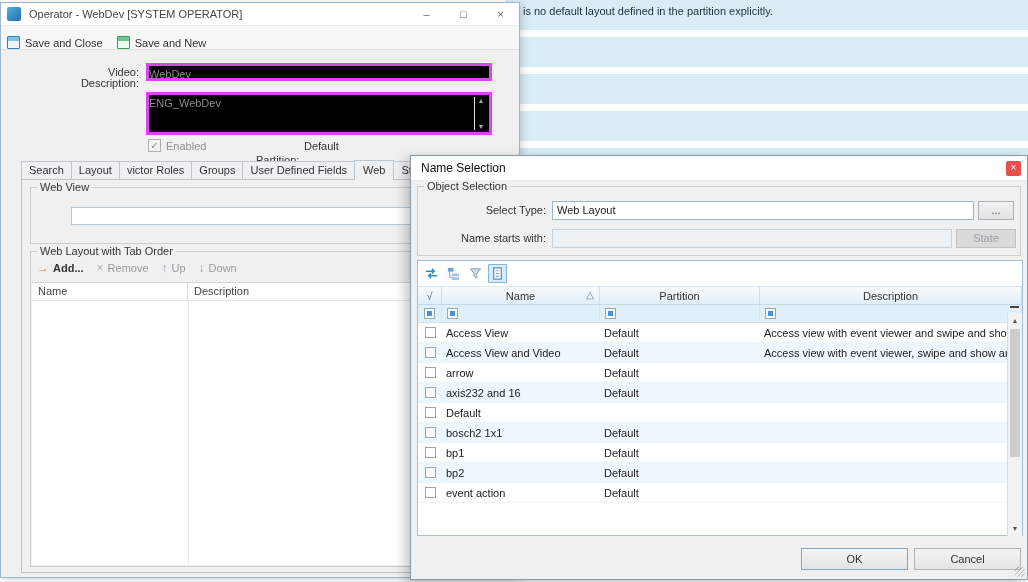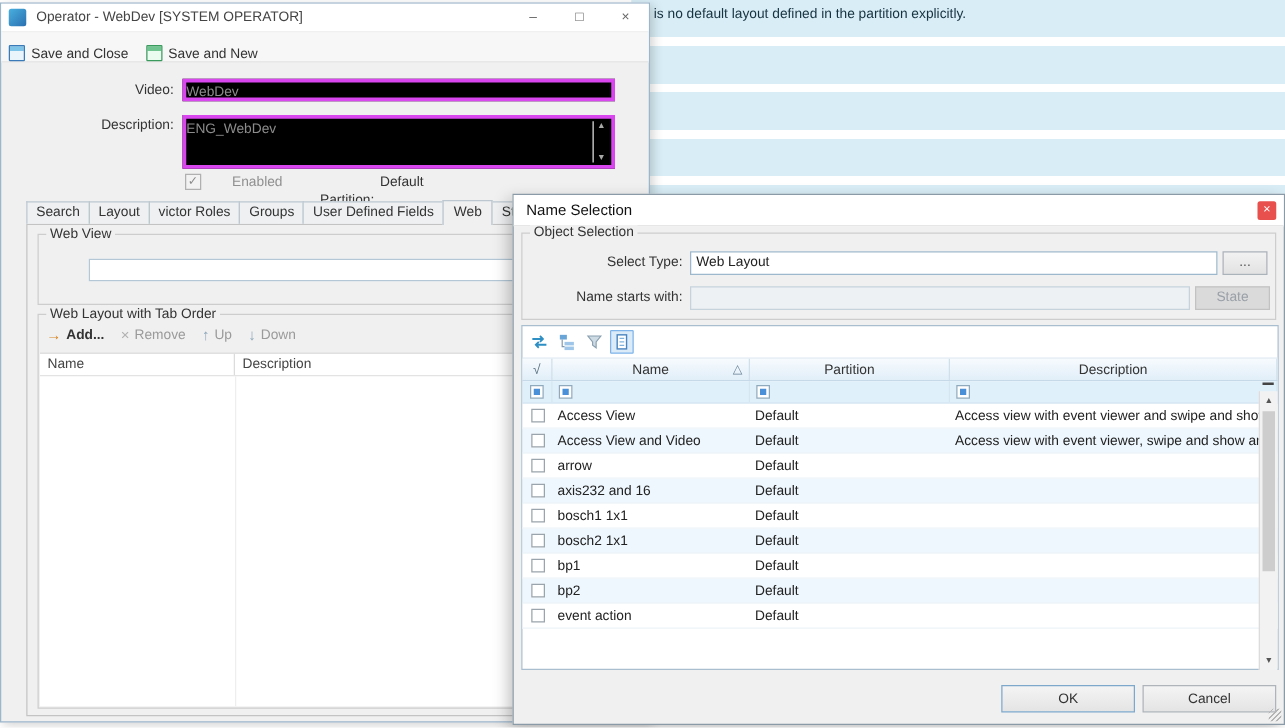--- a/index.html
+++ b/index.html
@@ -131,31 +131,31 @@
       </span>
       <span class="tb-btn">
         <span class="save-icon new"></span>
         <span>Save and New</span>
       </span>
     </div>
 
     <div class="fld-label" style="left:58px;top:63px;width:80px">Video:</div>
     <div class="disabled-field" style="left:145px;top:60px;width:346px;height:18px">WebDev</div>
 
-    <div class="fld-label" style="left:58px;top:91px;width:80px">Description:</div>
+    <div class="fld-label" style="left:58px;top:74px;width:80px">Description:</div>
     <div class="disabled-field" style="left:145px;top:89px;width:346px;height:43px">
       <span>ENG_WebDev</span>
       <span class="mini-scroll">
           <span>▲</span>
           <span>▼</span>
         </span>
     </div>
 
     <div class="chk" style="left:147px;top:136px">✓</div>
-    <div class="fld-label" style="left:165px;top:137px;width:60px;text-align:right;color:#909090">Enabled</div>
+    <div class="fld-label" style="left:165px;top:137px;width:60px;text-align:left;color:#909090">Enabled</div>
     <div class="fld-label" style="left:255px;top:151px;width:46px;text-align:left">Partition:</div>
     <div class="fld-label" style="left:303px;top:137px;width:80px;text-align:left">Default</div>
 
     <div class="tabs">
 
         <span class="tab">Search</span>
 
         <span class="tab">Layout</span>
 
         <span class="tab">victor Roles</span>
@@ -321,21 +321,20 @@
             </div>
             <div class="g-cell gcell-name">axis232 and 16</div>
             <div class="g-cell gcell-part">Default</div>
             <div class="g-cell gcell-desc"></div>
           </div>
 
           <div class="grid-row">
             <div class="g-cell gcell-ind">
               <span class="row-check"></span>
             </div>
-            <div class="g-cell gcell-name">bosch1 1x1</div>
             <div class="g-cell gcell-part">Default</div>
             <div class="g-cell gcell-desc"></div>
           </div>
 
           <div class="grid-row">
             <div class="g-cell gcell-ind">
               <span class="row-check"></span>
             </div>
             <div class="g-cell gcell-name">bosch2 1x1</div>
             <div class="g-cell gcell-part">Default</div>

